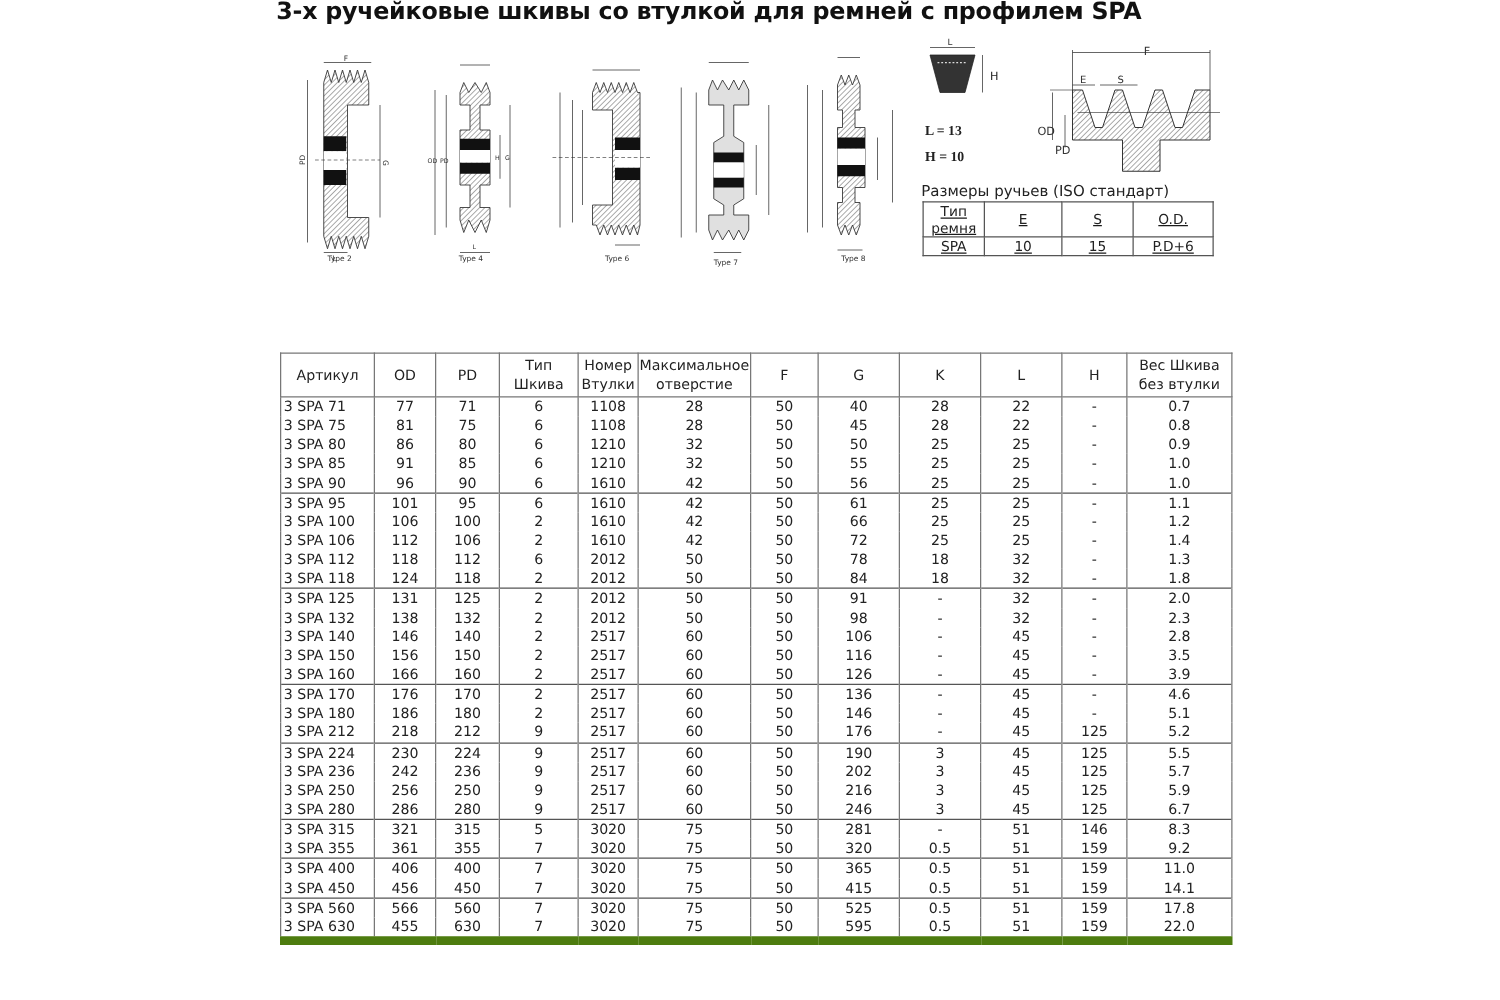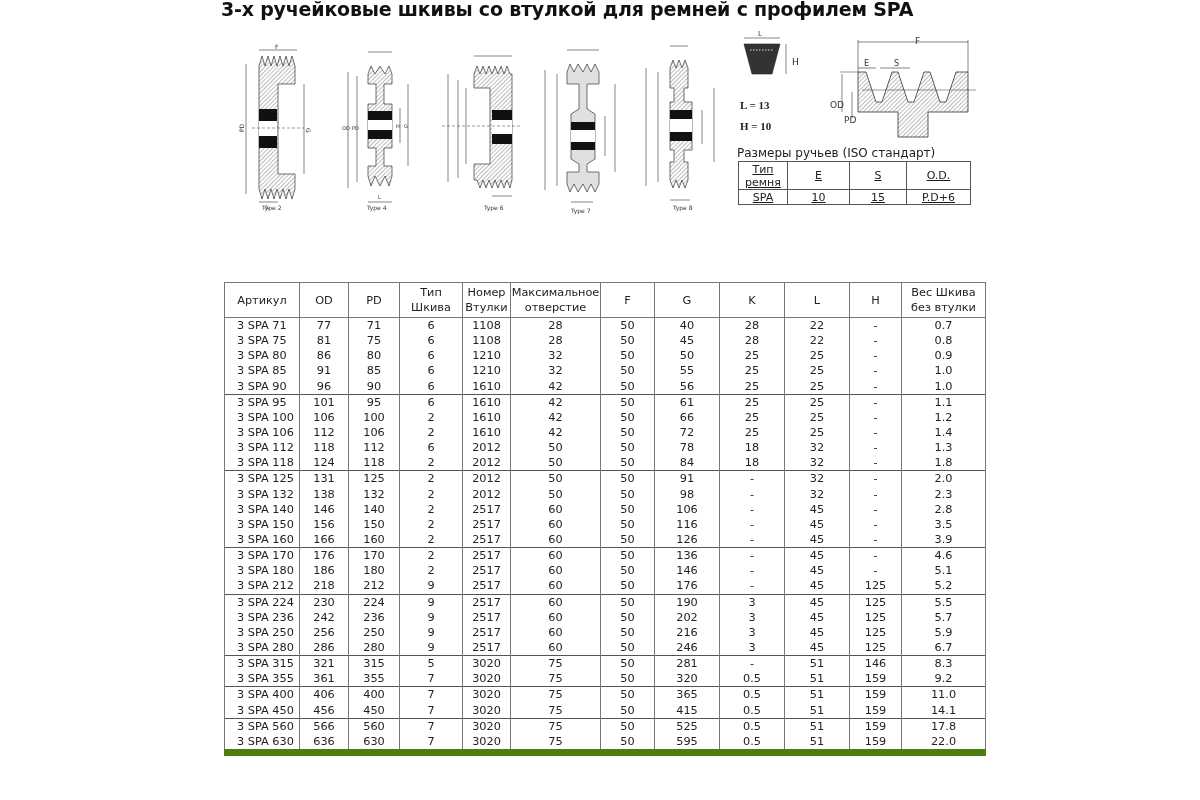--- a/index.html
+++ b/index.html
@@ -7,21 +7,21 @@
   .title{position:absolute;left:221px;top:-2px;font-size:19px;font-weight:bold;letter-spacing:-0.2px;color:#111;white-space:nowrap;}
   .diagram{position:absolute;}
   .dtype{position:absolute;font-size:6px;color:#333;font-family:"DejaVu Sans",sans-serif;}
   .belt-label{position:absolute;font-family:Liberation Serif, serif;font-weight:bold;font-size:11px;color:#222;}
   .groove-caption{position:absolute;left:737px;top:146px;font-size:12px;color:#222;white-space:nowrap;}
   table.groove{position:absolute;left:738px;top:161px;border-collapse:collapse;font-size:11px;text-decoration:underline;}
   table.groove td{border:1px solid #555;text-align:center;padding:0;color:#222;}
   table.main{position:absolute;left:224px;top:282px;border-collapse:collapse;font-size:11.3px;table-layout:fixed;}
   table.main th{font-weight:normal;border:1px solid #777;height:34px;padding:0;line-height:15px;color:#222;}
   table.main td{padding:0;height:15.15px;line-height:15px;text-align:center;border-left:1px solid #777;border-right:1px solid #777;white-space:nowrap;color:#222;}
-  table.main td.art{text-align:left;padding-left:12px;}
+  table.main td.art{text-align:left;padding-left:2px;}
   table.main tr.grp-start td{border-top:1px solid #555;}
   table.main tr.last td{border-bottom:7px solid #4d7c0f;}
   .footnote{position:absolute;left:242px;top:820px;font-size:11.5px;color:#222;white-space:nowrap;}
 </style>
 </head>
 <body>
 
 <div class="title">3-х ручейковые шкивы со втулкой для ремней с профилем SPA</div>
 
 <svg class="diagram" style="left:232px;top:44px" width="90" height="170" viewBox="0 0 90 170">
@@ -559,21 +559,21 @@
         <td>75</td>
         <td>50</td>
         <td>525</td>
         <td>0.5</td>
         <td>51</td>
         <td>159</td>
         <td>17.8</td>
       </tr>
       <tr class="last">
         <td class="art">3 SPA 630</td>
-        <td>636</td>
+        <td>455</td>
         <td>630</td>
         <td>7</td>
         <td>3020</td>
         <td>75</td>
         <td>50</td>
         <td>595</td>
         <td>0.5</td>
         <td>51</td>
         <td>159</td>
         <td>22.0</td>

